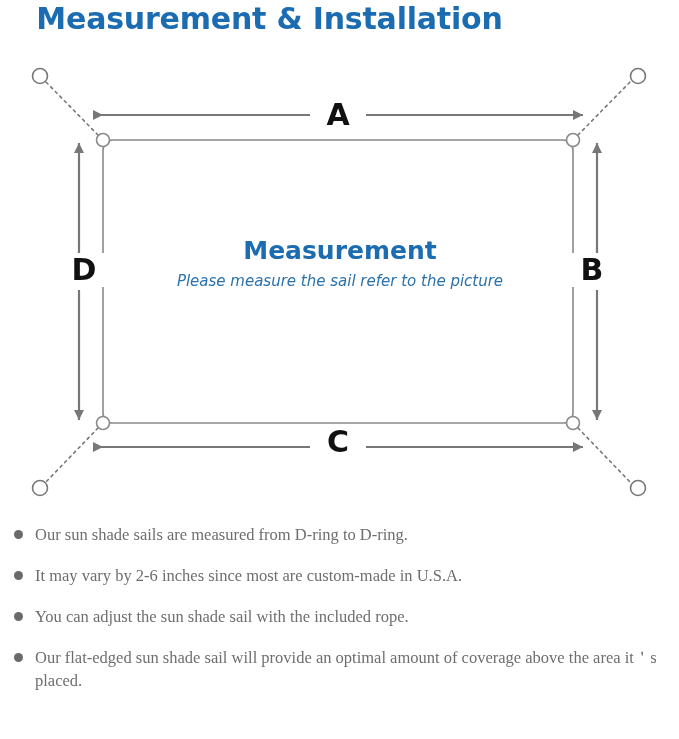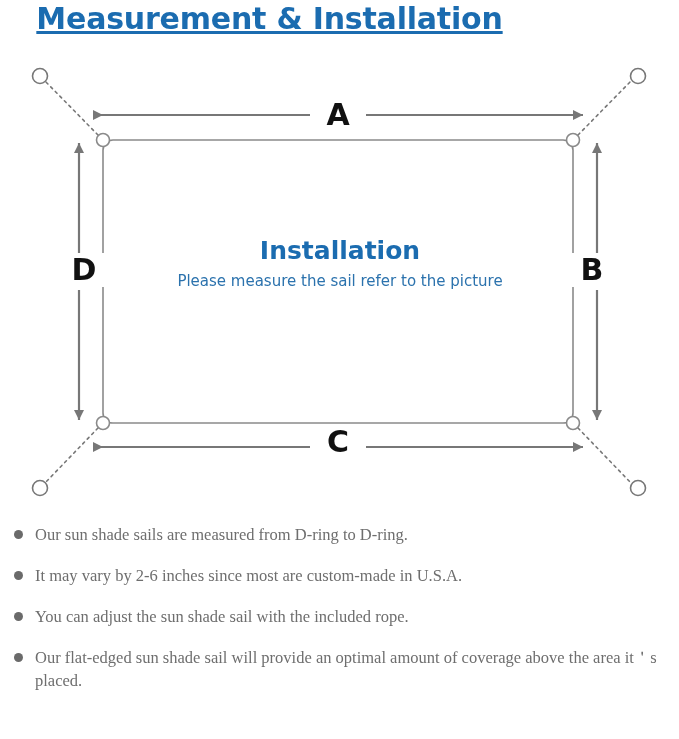--- a/index.html
+++ b/index.html
@@ -21,21 +21,20 @@
     position: absolute;
     top: 0px;
     left: 0;
     width: 539px;
     text-align: center;
     font-size: 30px;
     font-weight: bold;
     color: #1b6cb0;
     letter-spacing: -0.2px;
     line-height: 38px;
-    text-decoration: underline;
   }
 
   
   #diagram-area {
     position: absolute;
     top: 45px;
     left: 0;
     width: 679px;
     height: 465px;
   }
@@ -74,20 +73,21 @@
     font-weight: bold;
     color: #1b6cb0;
     line-height: 32px;
   }
   #center-subtitle {
     font-size: 15px;
     font-weight: normal;
     color: #2b72ad;
     line-height: 22px;
     margin-top: 3px;
+    font-style: italic;
   }
 
   
   #notes-list {
     position: absolute;
     left: 10px;
     top: 523px;
     width: 665px;
   }
   .note-item {
@@ -159,21 +159,21 @@
     <line x1="597" y1="225" x2="597" y2="98" stroke="#777777" stroke-width="2.2" marker-end="url(#arrowR)"></line>
     <line x1="597" y1="245" x2="597" y2="375" stroke="#777777" stroke-width="2.2" marker-end="url(#arrowR)"></line>
   </svg>
 
   <div class="dim-letter" id="dim-a">A</div>
   <div class="dim-letter" id="dim-b">B</div>
   <div class="dim-letter" id="dim-c">C</div>
   <div class="dim-letter" id="dim-d">D</div>
 
   <div id="center-caption">
-    <div id="center-title">Installation</div>
+    <div id="center-title">Measurement</div>
     <div id="center-subtitle">Please measure the sail refer to the picture</div>
   </div>
 
 </div>
 
 <div id="notes-list">
     <div class="note-item">
       <span class="note-bullet"></span>
       <span class="note-text">Our sun shade sails are measured from D-ring to D-ring.</span>
     </div>

